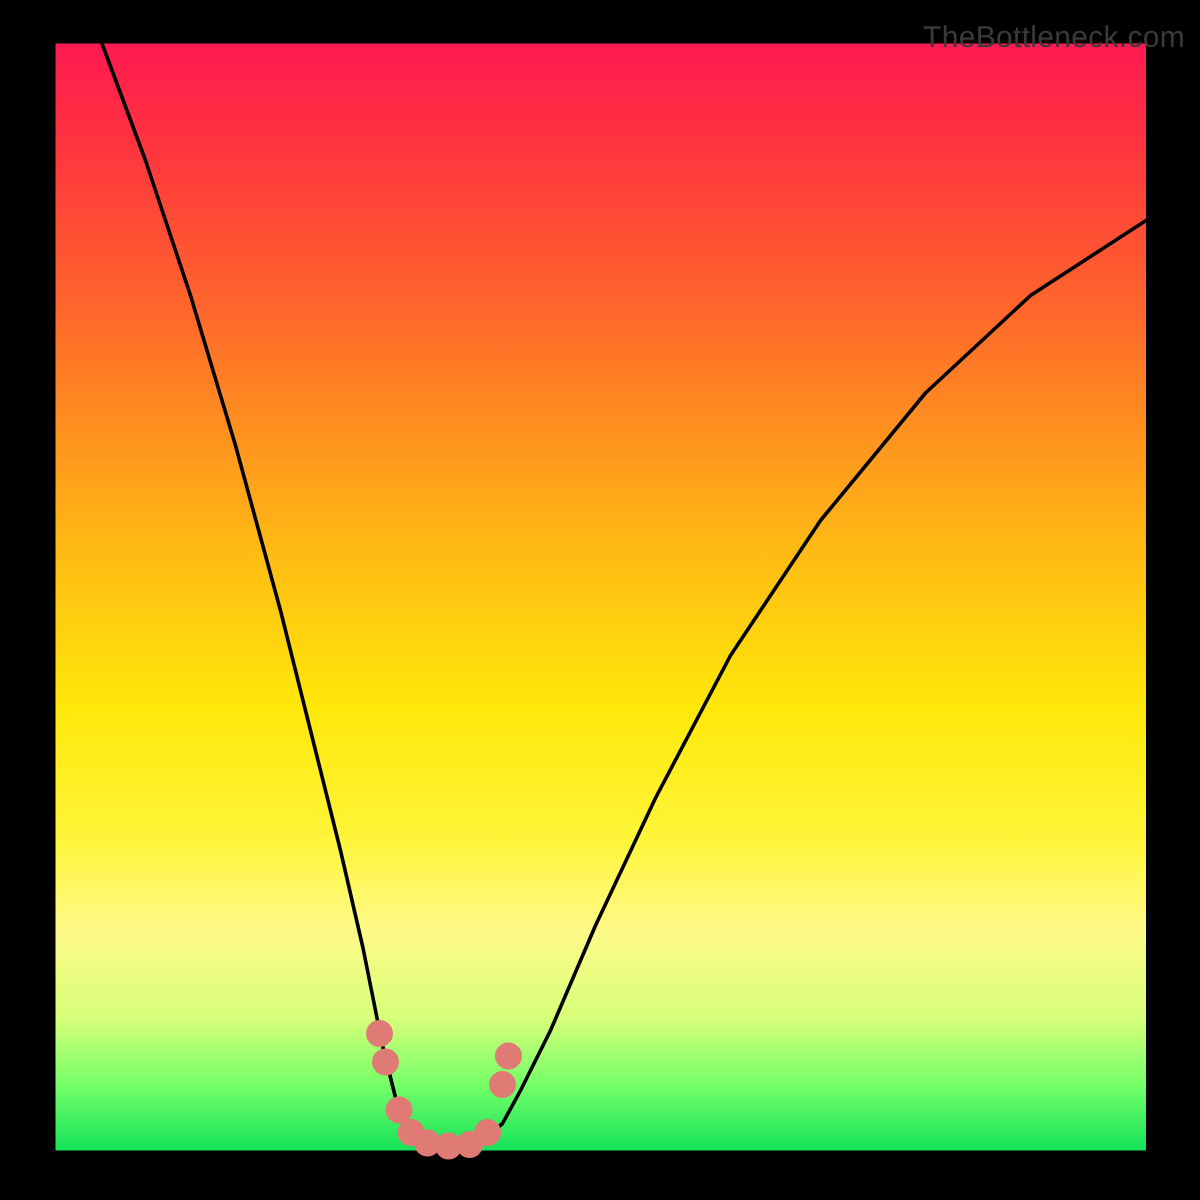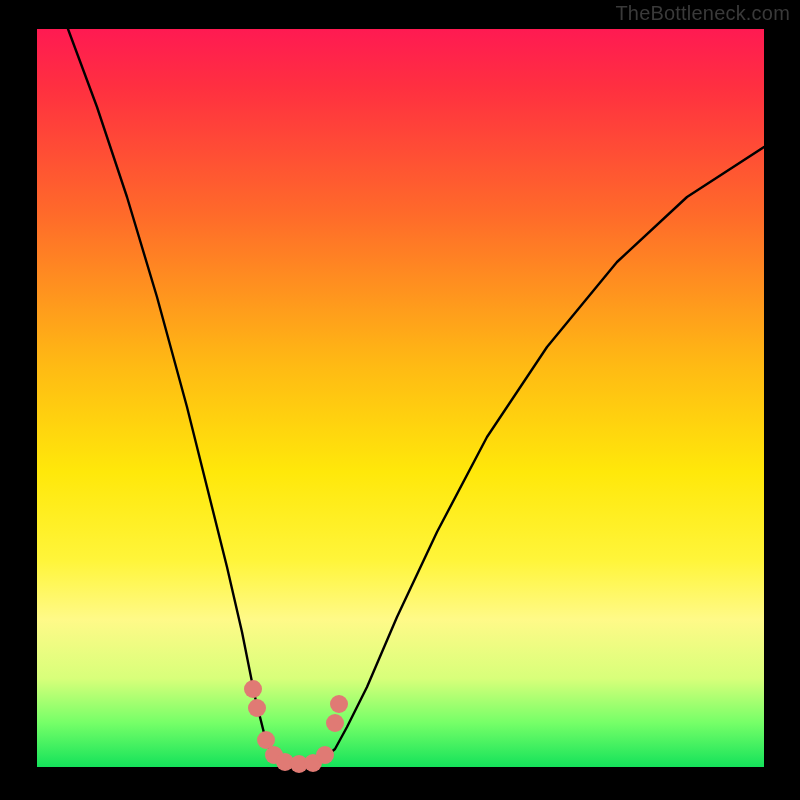--- a/index.html
+++ b/index.html
@@ -23,21 +23,21 @@
       #ffb814 45%,
       #ffe80a 60%,
       #fff53a 72%,
       #fffa88 80%,
       #d8ff7a 88%,
       #76ff68 94%,
       #14e25a 100%);
   }
   .credit {
     position: absolute;
-    top: 2px;
+    top: 14px;
     right: 10px;
     font-family: Arial, Helvetica, sans-serif;
     font-size: 20px;
     color: #3a3a3a;
     letter-spacing: 0.2px;
   }
   svg.overlay {
     position: absolute;
     left: 37px;
     top: 29px;

